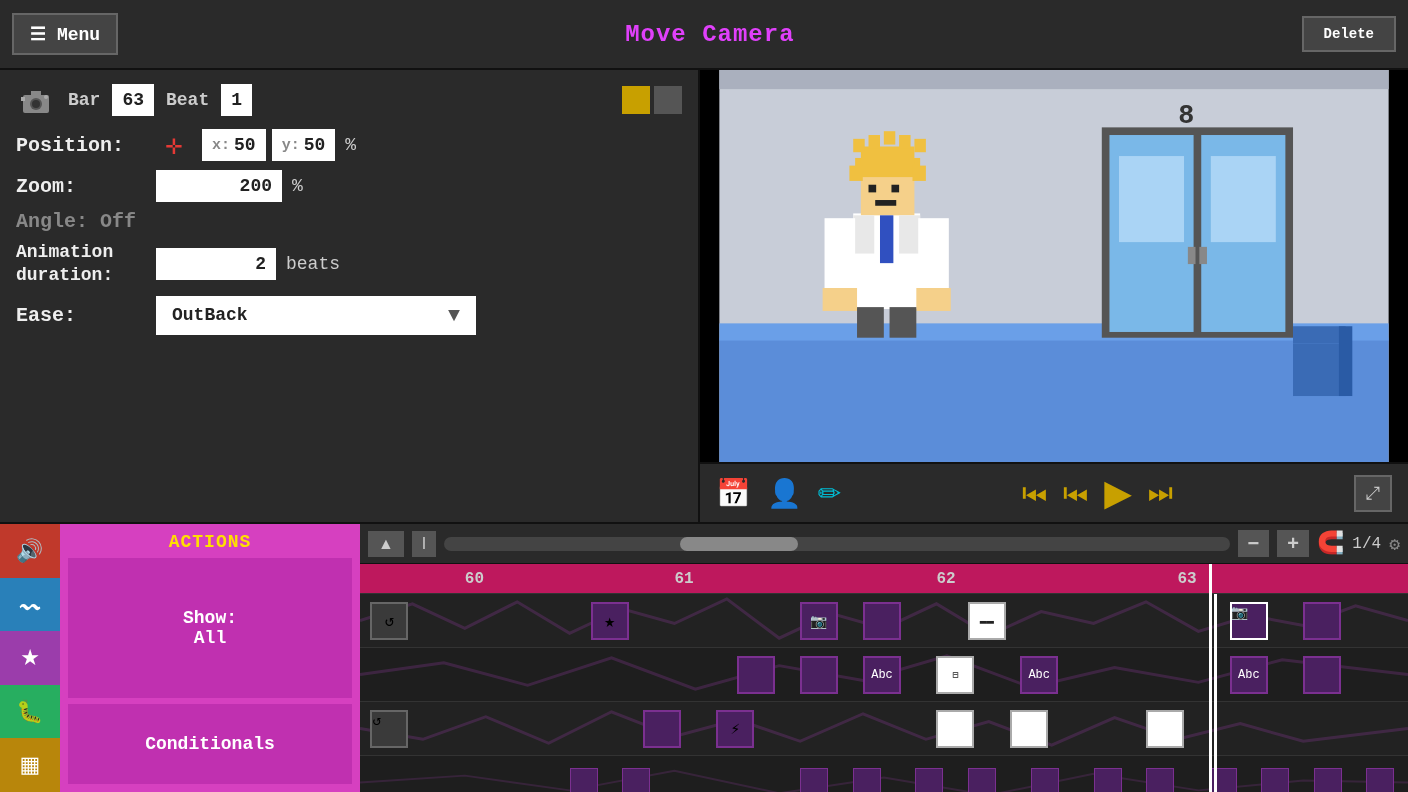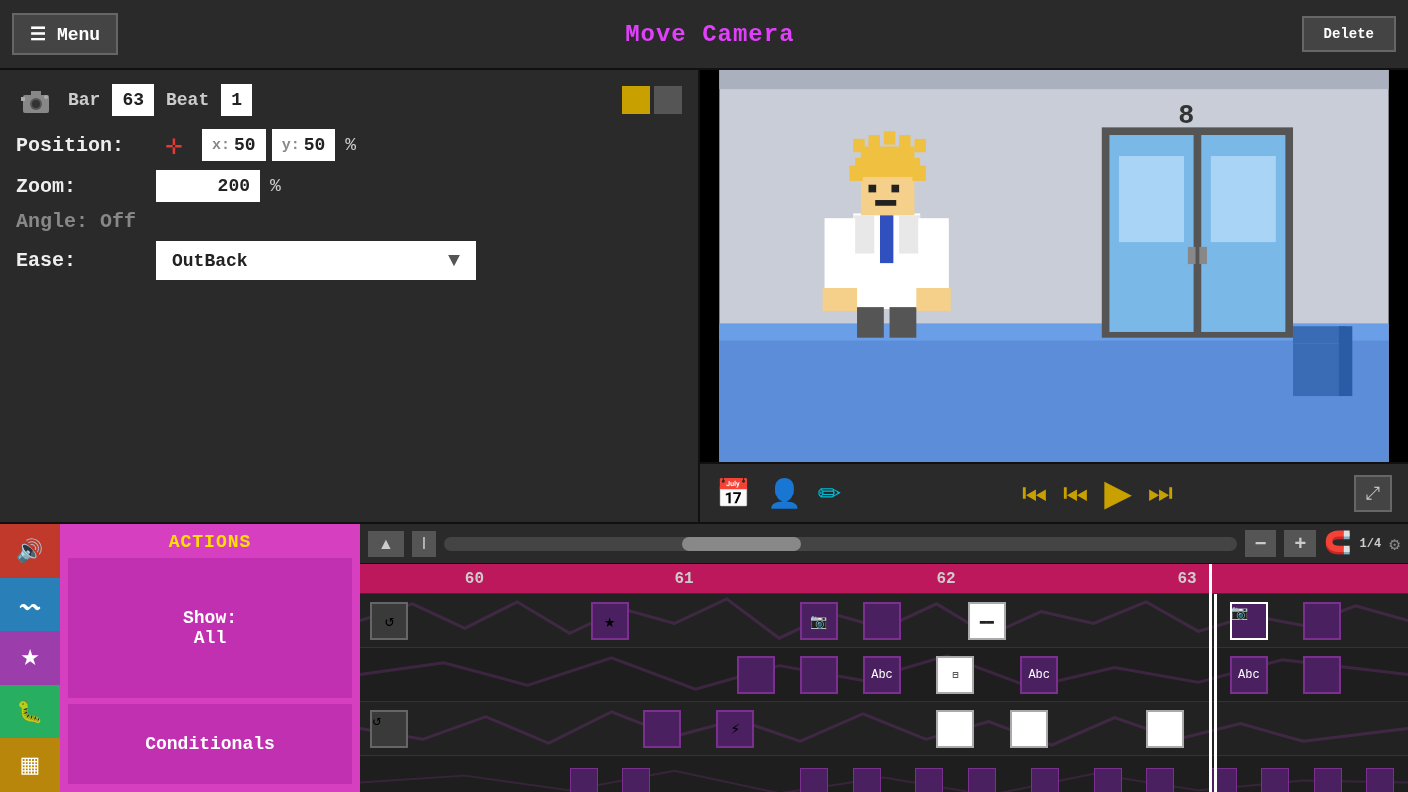--- a/index.html
+++ b/index.html
@@ -334,22 +334,22 @@
       padding: 2px 10px;
       cursor: pointer;
       font-weight: bold;
     }
     .tl-magnet {
       color: #e53935;
       font-size: 22px;
     }
     .tl-fraction {
       color: #ccc;
-      font-size: 12px;
-      font-weight: bold;
+      font-size: 16px;
+      font-weight: normal;
     }
     .tl-settings {
       color: #888;
       font-size: 18px;
       cursor: pointer;
     }
 
     
     .timeline-numbers {
       height: 30px;
@@ -457,28 +457,33 @@
         <div class="input-box">
           <span class="prefix">y:</span>
           <span>50</span>
         </div>
       </div>
       <span class="pct-label">%</span>
     </div>
 
     <div class="prop-row">
       <span class="prop-name">Zoom:</span>
-      <div class="input-box" style="width:104px; justify-content:flex-end;">200</div>
+      <div class="input-box" style="width:126px; justify-content:flex-end;">200</div>
       <span class="pct-label">%</span>
     </div>
 
     <div class="prop-row">
       <span class="angle-label">Angle: Off</span>
     </div>
 
+    <div class="anim-dur-row">
+      <span class="anim-dur-label">Animation<br>duration:</span>
+      <div class="input-box" style="width:120px; justify-content:flex-end;">2</div>
+      <span class="beats-label">beats</span>
+    </div>
 
     <div class="prop-row">
       <span class="prop-name">Ease:</span>
       <div class="ease-dropdown" style="width:320px;">
         <span>OutBack</span>
         <span class="arrow">▼</span>
       </div>
     </div>
 
   </div>

